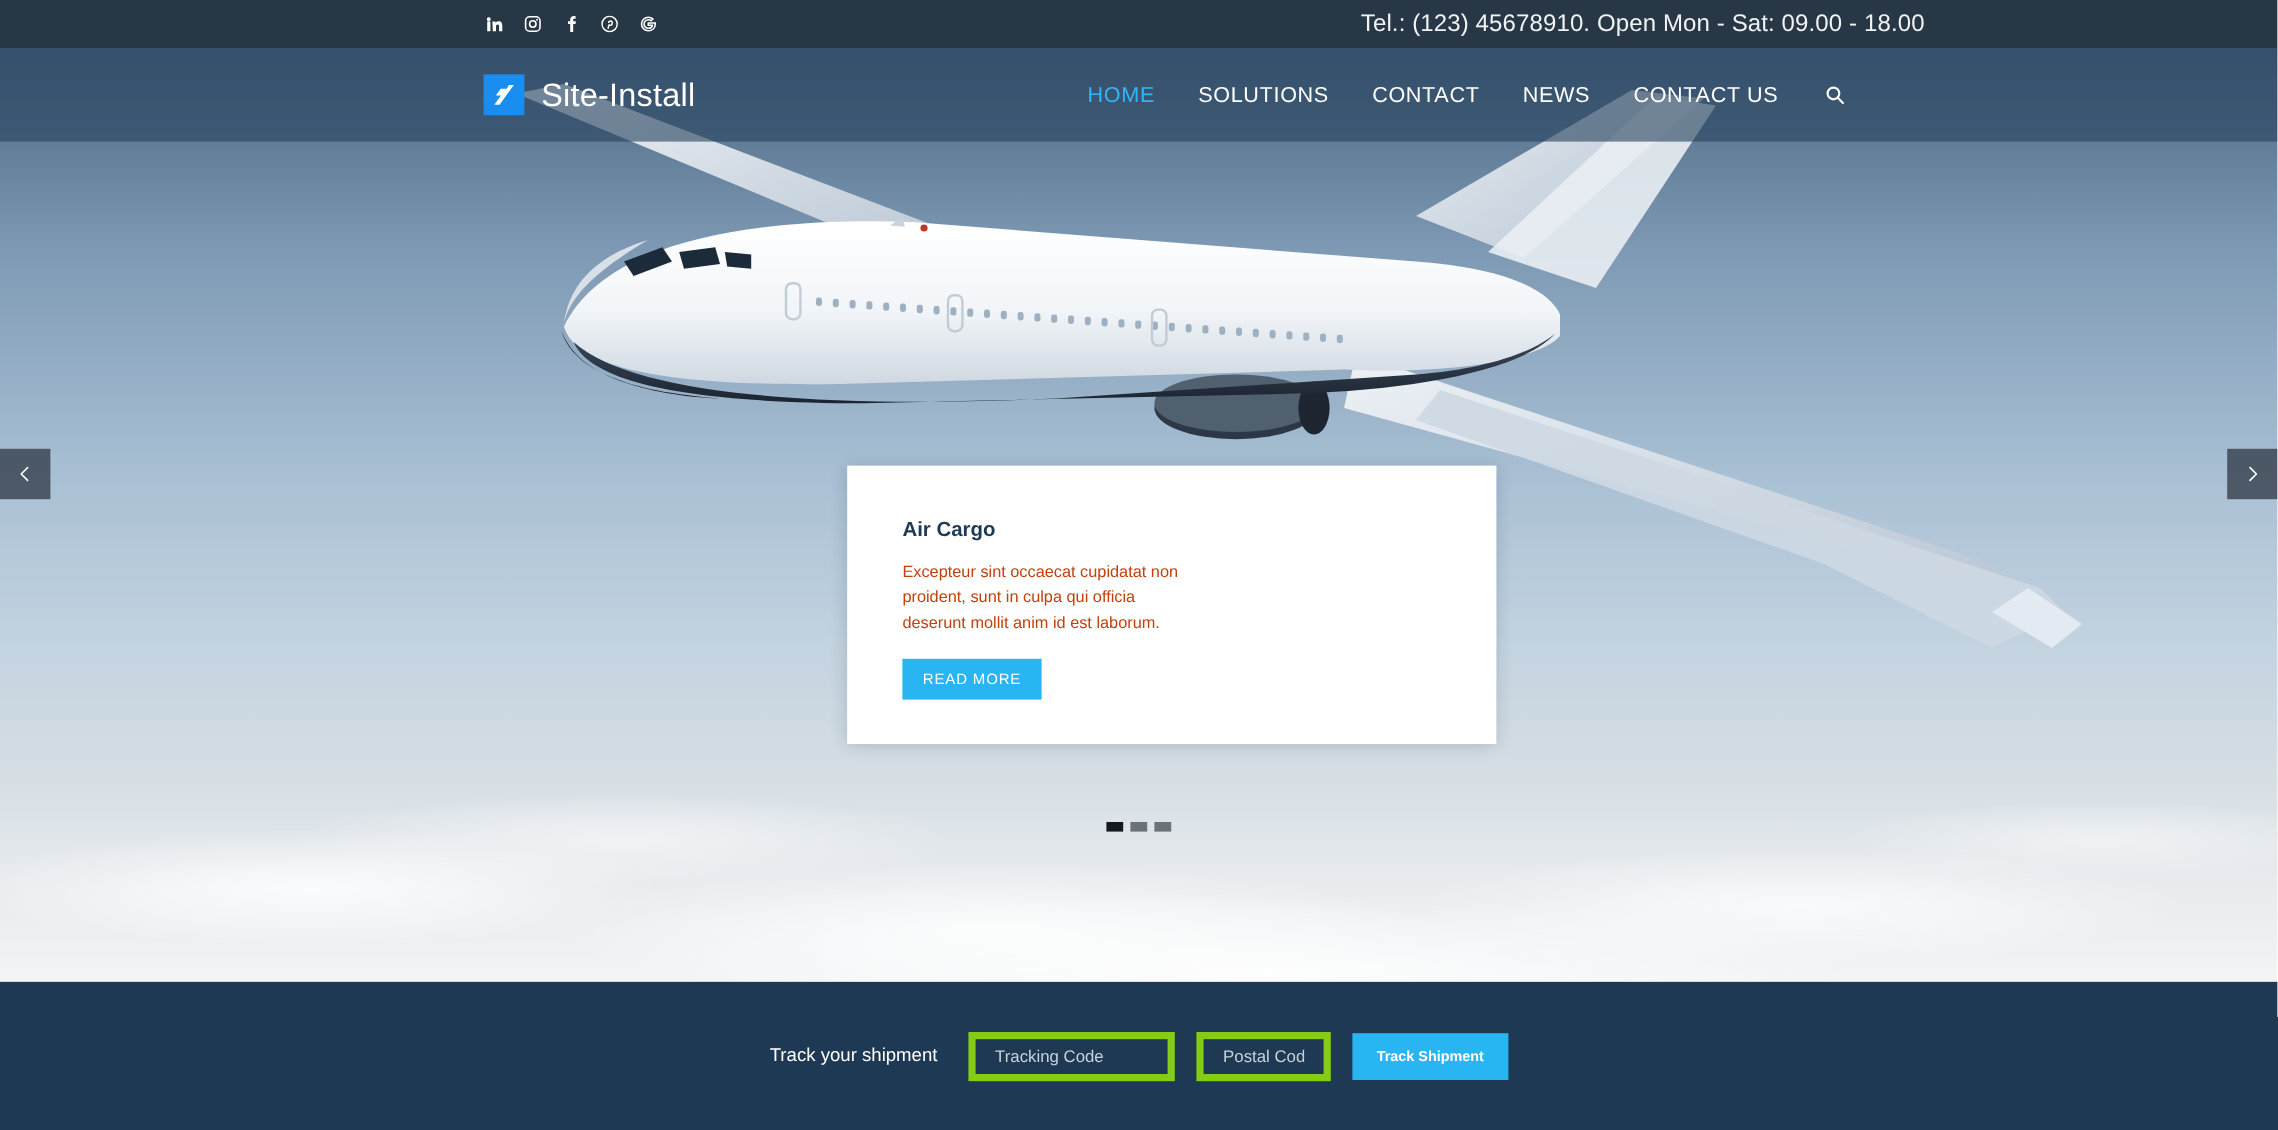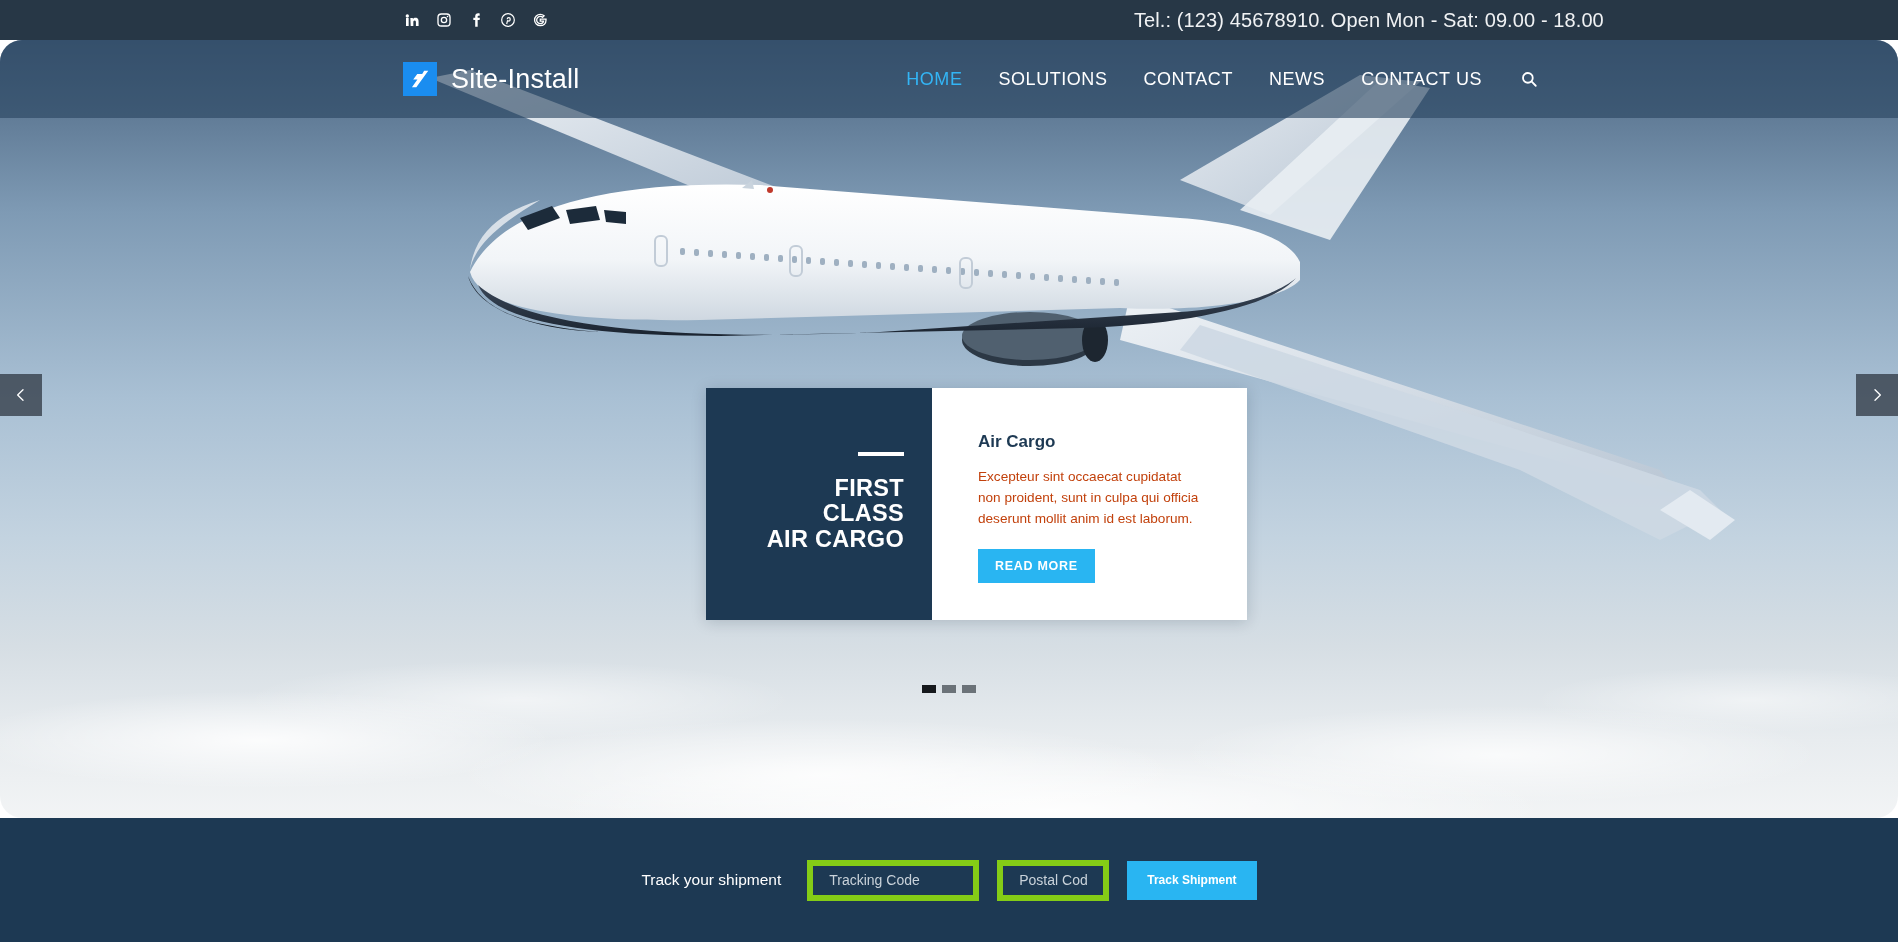--- a/index.html
+++ b/index.html
@@ -41,21 +41,20 @@
     letter-spacing: .1px;
     white-space: nowrap;
   }
 
   
   .hero {
     position: relative;
     height: 778px;
     overflow: hidden;
     background: linear-gradient(180deg,#4a6480 0%, #7e9ab4 22%, #a9c0d4 46%, #c3d3e0 64%, #d6dee4 78%, #e8ecef 90%, #f2f4f5 100%);
-    border-radius: 22px;
   }
 
   
   .sky-clouds {
     position: absolute; inset: 0;
     background:
       radial-gradient(ellipse 420px 70px at 260px 700px, rgba(255,255,255,.85), rgba(255,255,255,0) 70%),
       radial-gradient(ellipse 520px 80px at 820px 735px, rgba(255,255,255,.8), rgba(255,255,255,0) 70%),
       radial-gradient(ellipse 460px 70px at 1500px 715px, rgba(255,255,255,.75), rgba(255,255,255,0) 70%),
       radial-gradient(ellipse 700px 90px at 1050px 770px, rgba(255,255,255,.9), rgba(255,255,255,0) 72%),
@@ -171,21 +170,21 @@
     font-size: 13.6px;
     line-height: 21px;
     margin-bottom: 20px;
     max-width: 250px;
   }
   .read-more {
     display: inline-block;
     background: #29b5f2;
     color: #ffffff;
     font-size: 12.5px;
-    font-weight: 700;
+    font-weight: 400;
     letter-spacing: .7px;
     padding: 10px 17px;
     border: none;
     cursor: pointer;
     font-family: inherit;
   }
 
   
   .slider-arrow {
     position: absolute;
@@ -409,28 +408,20 @@
       <span class="nav-search">
         <svg width="18" height="18" viewBox="0 0 24 24" fill="none" stroke="currentColor" stroke-width="2.4" stroke-linecap="round">
           <circle cx="10.5" cy="10.5" r="6.5"></circle>
             <path d="M15.6 15.6 L21 21"></path>
         </svg>
       </span>
     </nav>
   </div>
 
   <div class="slide-card">
-    <div class="slide-left">
-      <div class="slide-dash"></div>
-      <div class="slide-title">
-        <span>FIRST</span><br>
-        <span>CLASS</span><br>
-        <span>AIR CARGO</span>
-      </div>
-    </div>
     <div class="slide-right">
       <div class="slide-heading">Air Cargo</div>
       <p class="slide-text">Excepteur sint occaecat cupidatat non proident, sunt in culpa qui officia deserunt mollit anim id est laborum.</p>
       <button class="read-more">READ MORE</button>
     </div>
   </div>
 
   <div class="slider-arrow prev">
     <svg width="16" height="16" viewBox="0 0 24 24" fill="none" stroke="currentColor" stroke-width="2" stroke-linecap="round" stroke-linejoin="round">
       <polyline points="15 4 7 12 15 20"></polyline>

